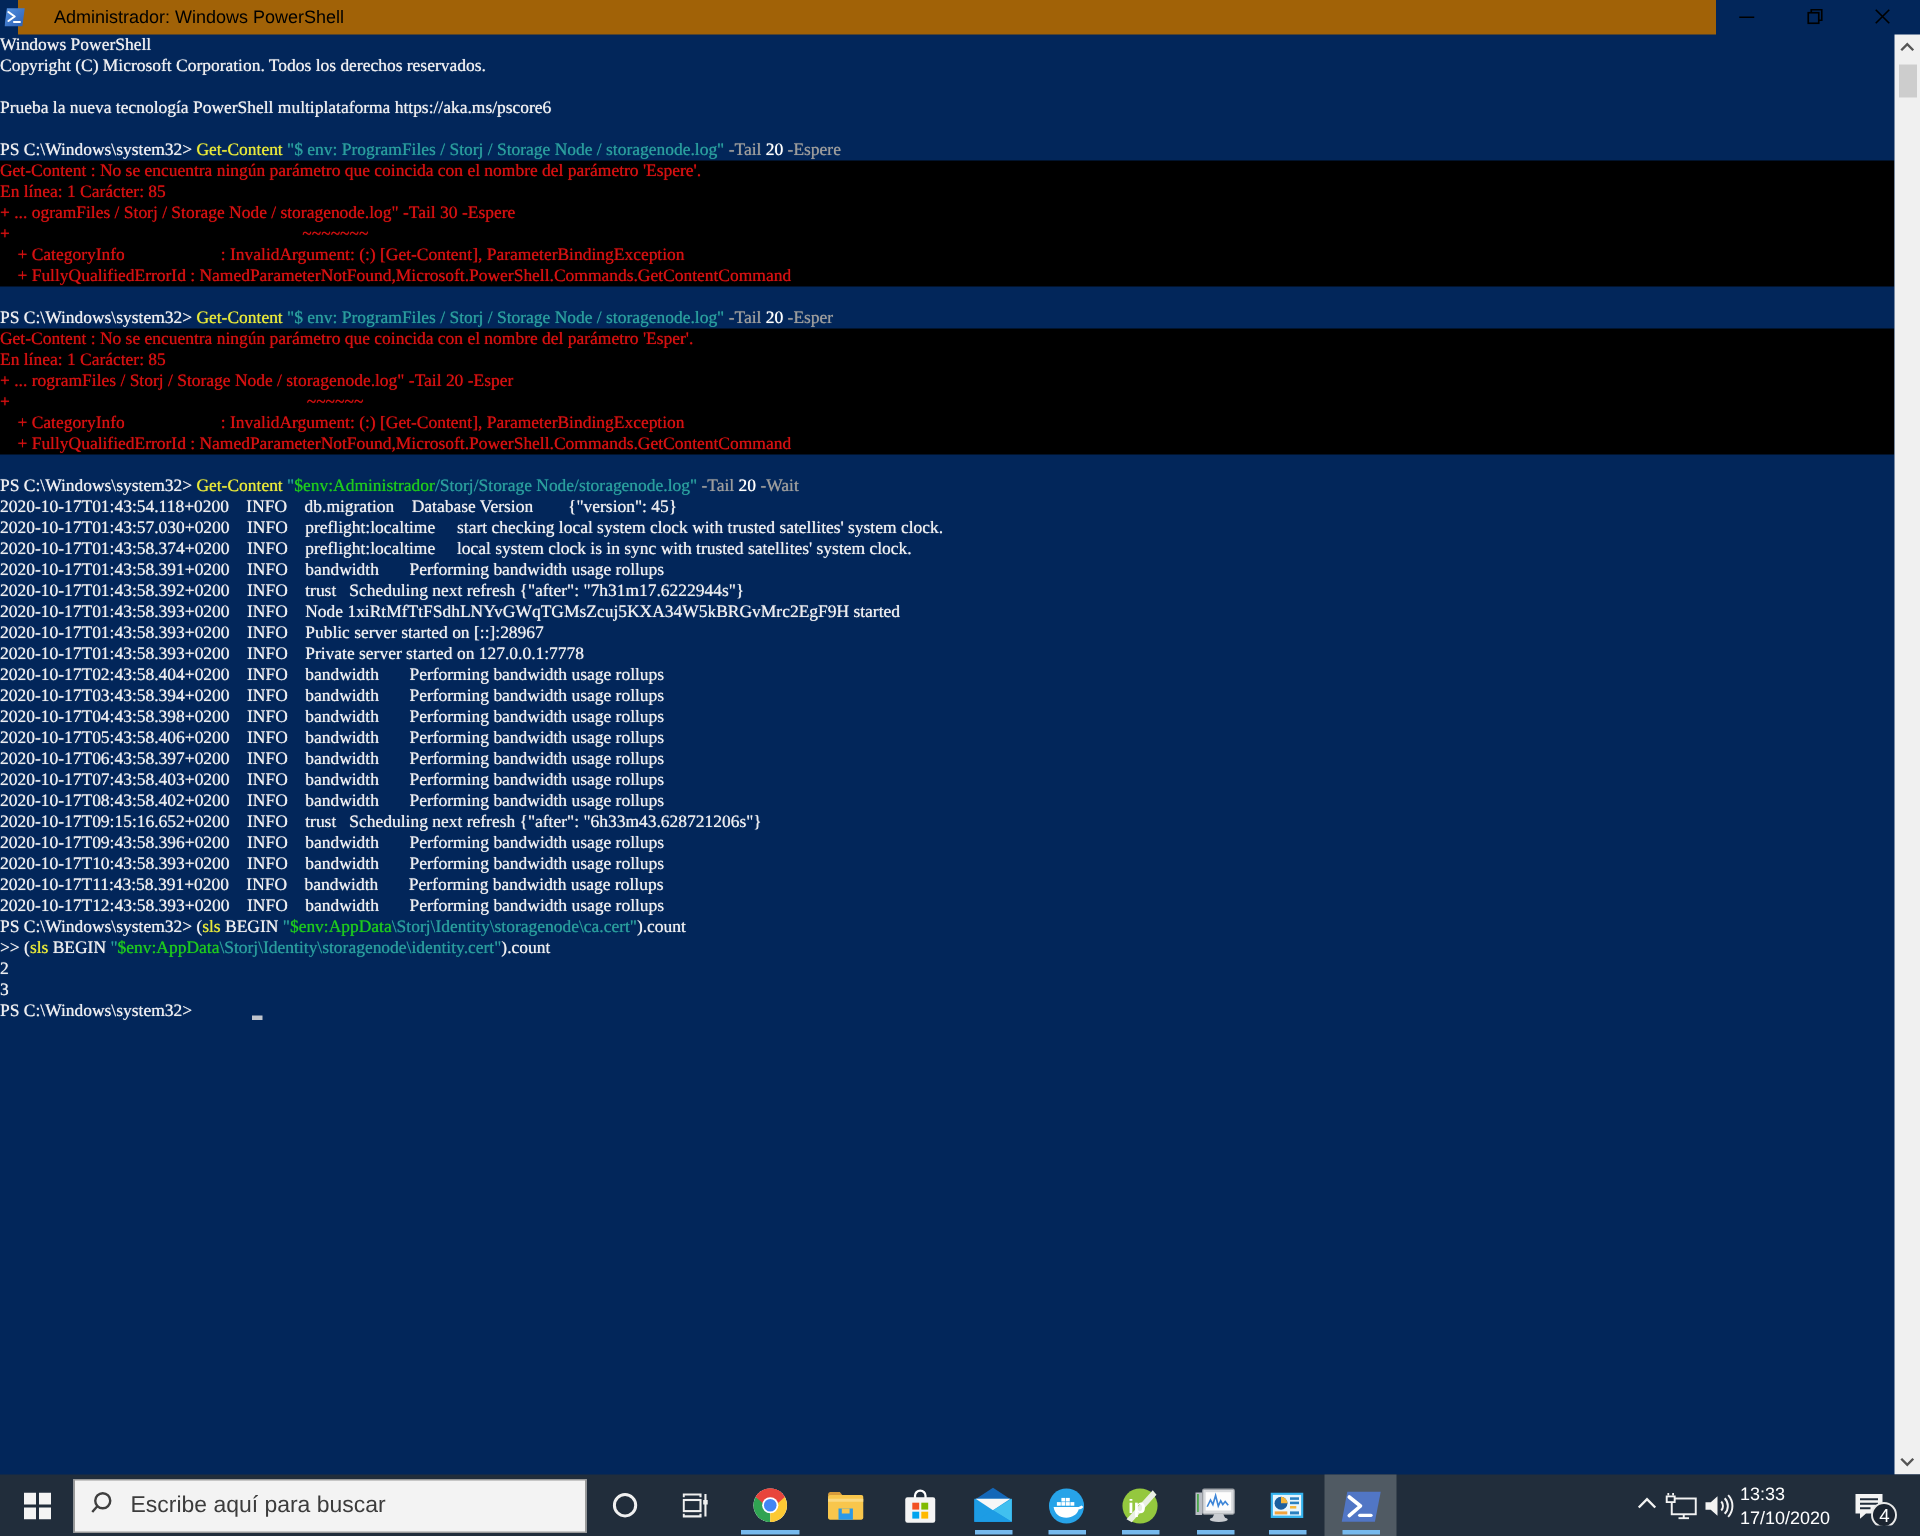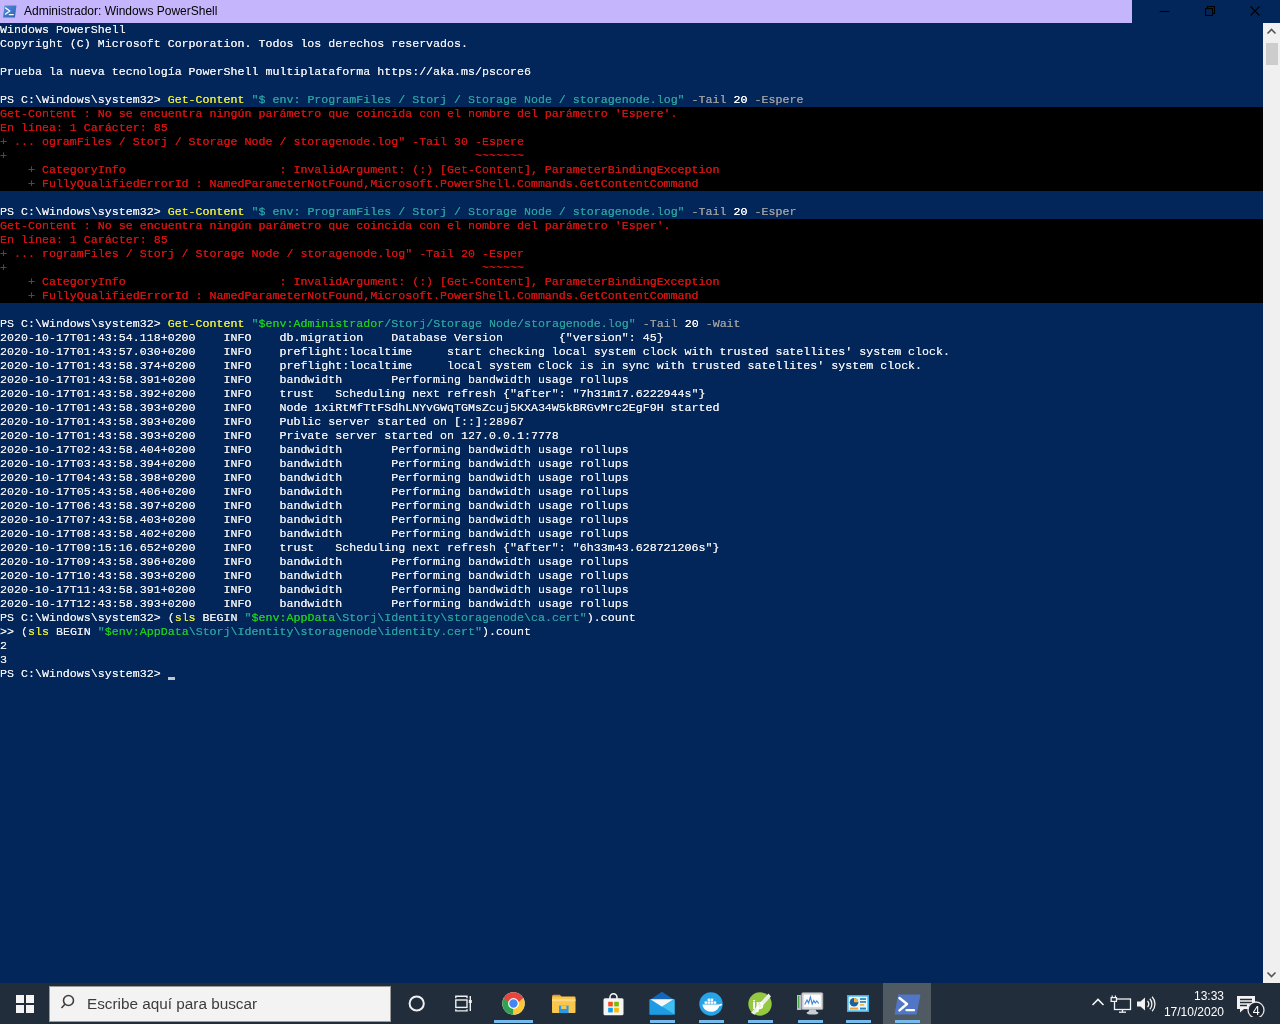--- a/index.html
+++ b/index.html
@@ -1,37 +1,37 @@
 <!DOCTYPE html>
 <html><head><meta charset="utf-8"><title>Administrador: Windows PowerShell</title>
 <style>
 *{margin:0;padding:0;box-sizing:border-box}
 html,body{width:1280px;height:1024px;overflow:hidden;background:#02265a}
 body{position:relative;font-family:"Liberation Sans",sans-serif}
-#titlebar{position:absolute;left:0;top:0;width:1132px;height:23px;background:#c4b5fd}
+#titlebar{position:absolute;left:12px;top:0;width:1132px;height:23px;background:#a16207}
 #titlebar .ttl{position:absolute;left:24px;top:4px;font-size:12px;color:#000;letter-spacing:0}
 #console{position:absolute;left:0;top:23px;width:1263px;height:960px;background:#02265a;overflow:hidden}
-#console pre{font-family:Liberation Mono, monospace;font-size:11.65px;line-height:14px;color:#ededf0;white-space:pre;text-shadow:0 0 0.55px currentcolor}
+#console pre{font-family:Liberation Serif, serif;font-size:11.65px;line-height:14px;color:#ededf0;white-space:pre;text-shadow:0 0 0.55px currentcolor}
 #console .y{color:#e8e83a}
 #console .t{color:#2a9d9d}
 #console .g{color:#1ec91e}
 #console .p{color:#9c9c9c}
 #console .w{color:#ffffff}
 #console .e{color:#d51111}
 .band{position:absolute;left:0;width:1263px;height:84px;background:#000}
 #console pre{position:relative}
 #cursor{position:absolute;left:167.8px;top:677px;width:7px;height:3px;background:#c0c4cc}
 #scroll{position:absolute;left:1263px;top:23px;width:17px;height:960px;background:#f0f0f0}
 #thumb{position:absolute;left:3px;top:20px;width:12px;height:22px;background:#cdcdcd}
 #taskbar{position:absolute;left:0;top:983px;width:1280px;height:41px;background:#212d3b}
 #search{position:absolute;left:49px;top:986px;width:342px;height:36px;background:#f3f3f3;border:1px solid #9a9a9a}
 #search span{position:absolute;left:37px;top:7.5px;font-size:15.3px;color:#3c3c3c}
 #psbtn{position:absolute;left:883px;top:983px;width:48px;height:41px;background:#505a63}
 .ul{position:absolute;top:1020px;height:3px;background:#76b9ed}
-#clock{position:absolute;left:1160px;top:988px;width:64px;text-align:right;font-size:12px;color:#fff;line-height:16px}
+#clock{position:absolute;left:1160px;top:988px;width:64px;text-align:left;font-size:12px;color:#fff;line-height:16px}
 </style></head>
 <body>
 <div id="console">
     <div class="band" style="top:84px"></div>
     <div class="band" style="top:196px"></div>
     <pre>Windows PowerShell
 Copyright (C) Microsoft Corporation. Todos los derechos reservados.
 
 Prueba la nueva tecnología PowerShell multiplataforma https://aka.ms/pscore6
 

